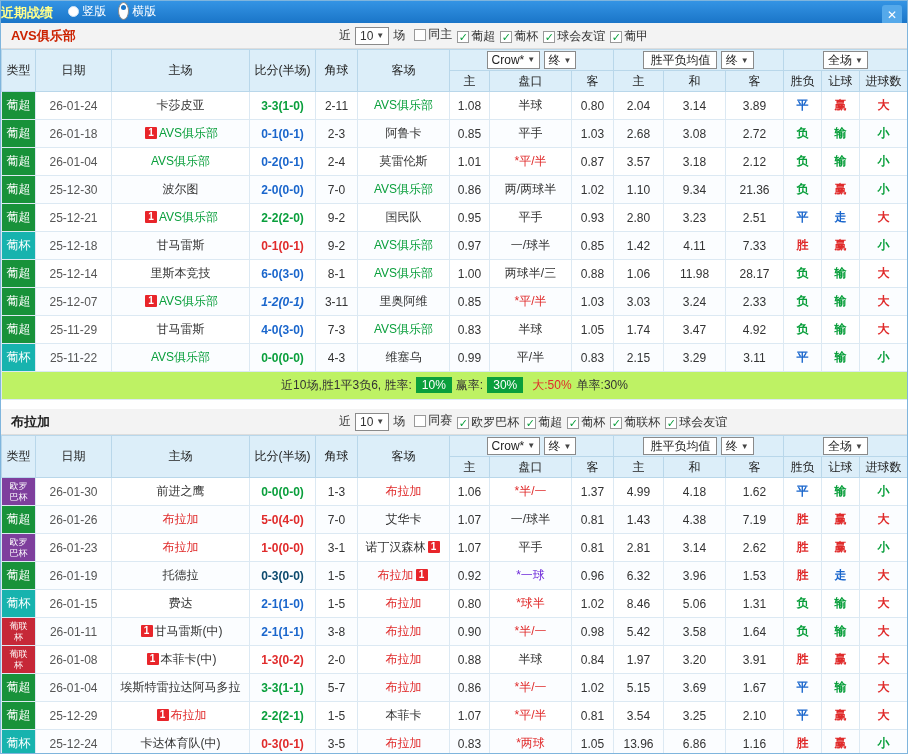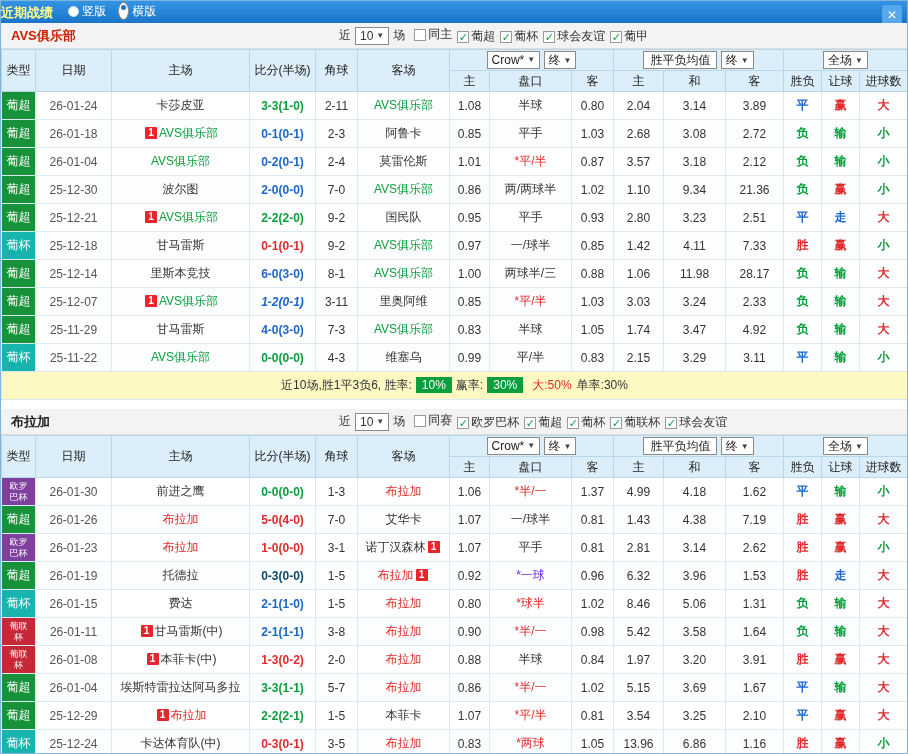--- a/index.html
+++ b/index.html
@@ -38,21 +38,21 @@
     font-size:12px;color:#222;padding:0;overflow:hidden;white-space:nowrap}
   .grid td{border:1px solid #dce9f3;text-align:center;height:28px;padding:0 1px;
     overflow:hidden;white-space:nowrap;font-size:12px}
   .grid tbody tr:nth-child(even) td{background:#fbfdff}
   .c-league{color:#fff;font-size:11px;padding:0}
   .lg-sm{font-size:9px !important;white-space:normal !important;line-height:1.15;word-break:break-all;padding:0 4px !important}
   .c-date{color:#555}
   .c-score,.c-res{font-weight:bold}
   .rc{display:inline-block;width:12px;height:12px;background:#e8252a;color:#fff;font-size:10px;
     line-height:12px;text-align:center;border-radius:1px;margin:0 2px;vertical-align:1px;font-weight:bold}
-  tfoot td{height:25px;background:#fef9c3}
+  tfoot td{height:25px;background:#bef264}
   .pct{background:#0a9f3c;color:#fff;padding:1px 6px;margin:0 4px}
   .big-rate{color:#e02b2b;margin:0 5px}
   .gap{height:9px;background:#fff}
 </style>
 </head>
 <body>
 
 <div class="titlebar">
   <div class="tb-center">
     <span class="tb-title">近期战绩</span>

